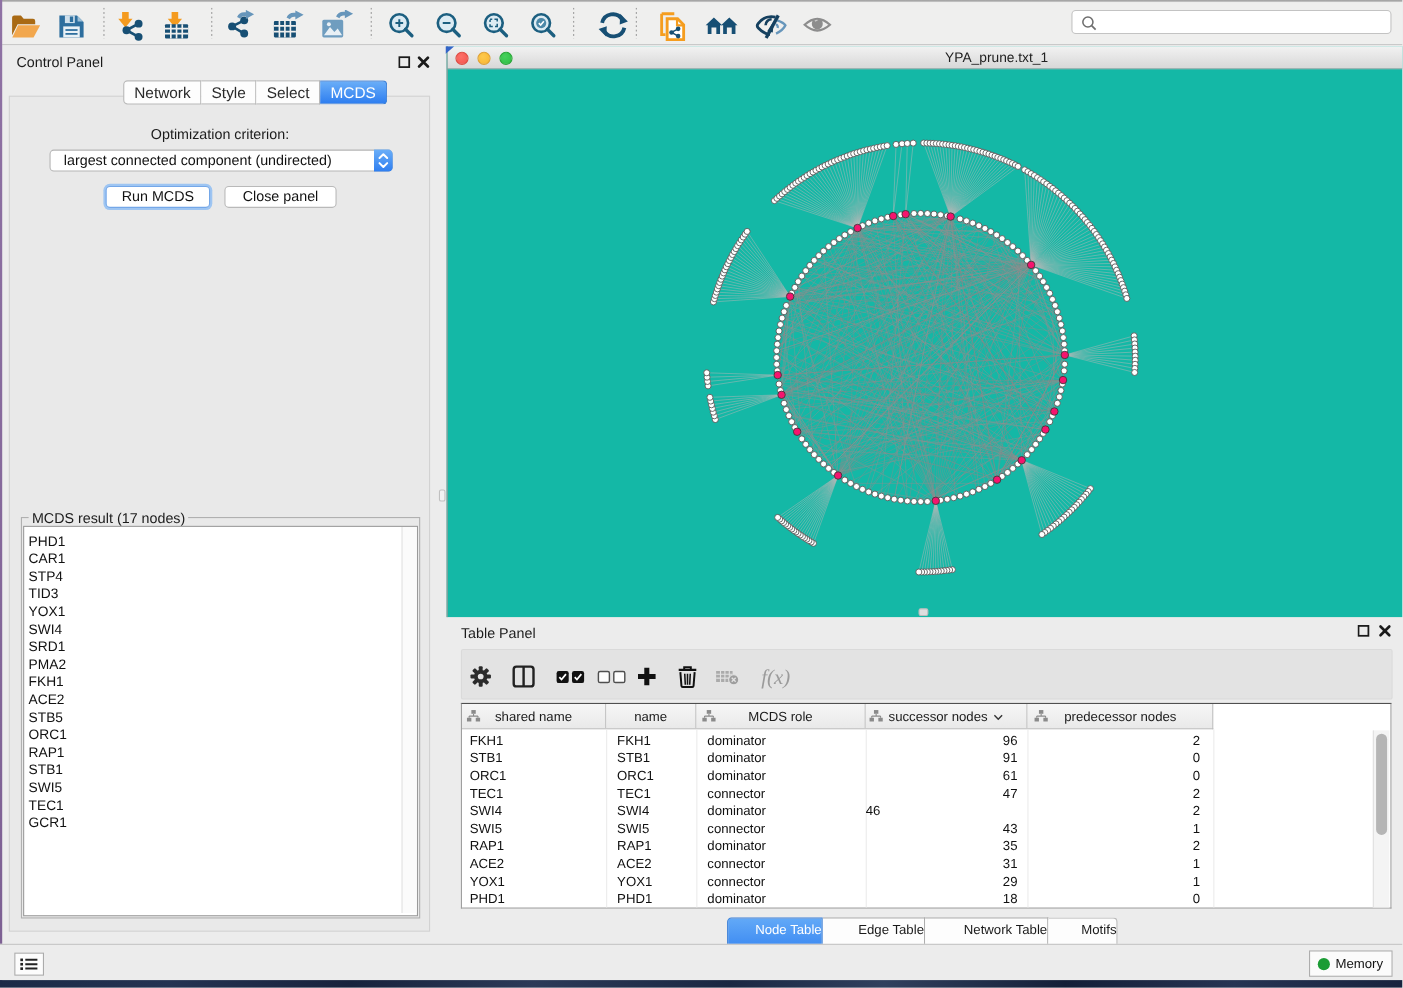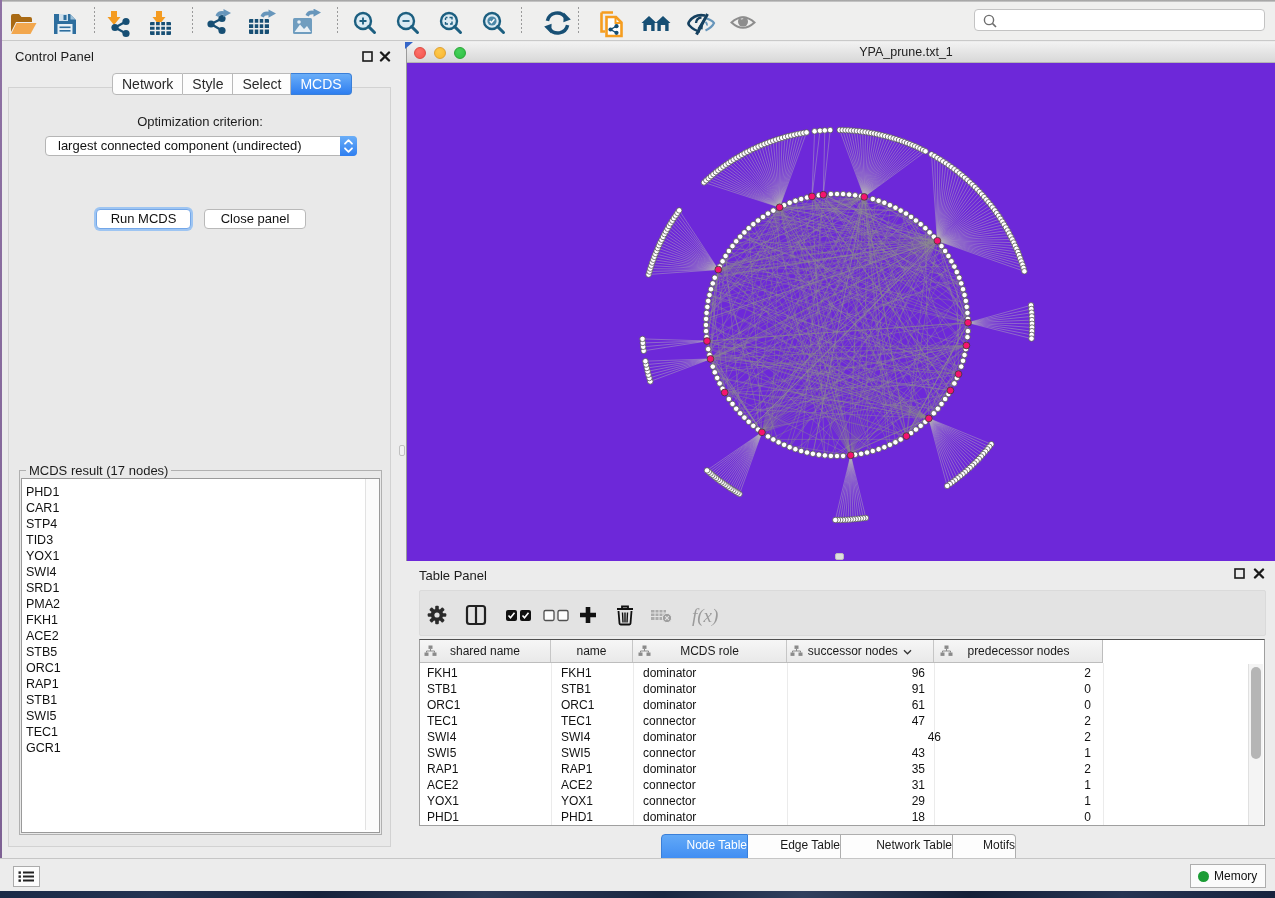--- a/index.html
+++ b/index.html
@@ -17,29 +17,29 @@
 #cp-title { position:absolute; left:15px; top:49px; font-size:13px; color:#1c1c1c; }
 #cp-box { position:absolute; left:8px; top:87px; width:383px; height:760px; background:#e9e9e9; border:1px solid #d2d2d2; }
 .tabbar { position:absolute; display:flex; height:22px; }
 .tab { height:22px; line-height:21px; font-size:14px; color:#2a2a2a; background:#fdfdfd; border:1px solid #b9b9b9; border-left:none; padding:0 9px; text-align:center; }
 .tab.first { border-left:1px solid #b9b9b9; border-radius:4px 0 0 4px;margin-left:32px; }
 .tab.last { border-radius:0 4px 4px 0; }
 .tab.sel { background:linear-gradient(#6aaef8,#2e7ef0); color:#fff; border-color:#3a7fd8; }
 #opt-label { position:absolute; left:0px; top:114px; width:400px; text-align:center; font-size:13px; color:#1c1c1c; }
 #dropdown { position:absolute; left:45px; top:136px; width:312px; height:20px; background:#fff; border:1px solid #b5b5b5; border-radius:4px; font-size:13px; color:#111; line-height:18px; padding-left:12px; }
 #dd-btn { position:absolute; right:-1px; top:-1px; width:17px; height:20px; border-radius:0 4px 4px 0; background:linear-gradient(#6aaef8,#2e7ef0); }
-.btn { position:absolute; height:20px; background:#fff; border:1px solid #b9b9b9; border-radius:4px; font-size:13px; color:#111; text-align:center; line-height:18px;margin-top:40px; }
+.btn { position:absolute; height:20px; background:#fff; border:1px solid #b9b9b9; border-radius:4px; font-size:13px; color:#111; text-align:center; line-height:18px; }
 #run-btn { left:96px; top:169px; width:95px; box-shadow:0 0 0 2px #9ec5f2; border-color:#74a7e8; }
 #close-btn { left:204px; top:169px; width:102px; }
 #fieldset { position:absolute; left:19px; top:470px; width:363px; height:365px; border:1px solid #b0b0b0; }
 #legend { position:absolute; left:26px; top:463px; background:#e9e9e9; padding:0 3px; font-size:13px; color:#1c1c1c; }
 #mlist { position:absolute; left:21px; top:478px; width:359px; height:355px; background:#fff; border:1px solid #9a9a9a; font-size:12.5px; color:#111; line-height:16px; padding:5px 0 0 4px; overflow:hidden; }
 #mlist-sb { position:absolute; right:0px; top:0px; width:14px; height:351px; background:#fbfbfb; border-left:1px solid #e2e2e2; }
 
-#net-win { position:absolute; left:406px; top:42px; width:869px; height:519px; background:#6d28d9; border-left:1px solid #9a9a9a; }
+#net-win { position:absolute; left:406px; top:42px; width:869px; height:519px; background:#14b8a6; border-left:1px solid #9a9a9a; }
 #net-title { position:absolute; left:0; top:0; width:100%; height:21px; background:linear-gradient(#f2f2f2,#d8d8d8); border-bottom:1px solid #b4b4b4; }
 #net-title .t { position:absolute; left:0; top:3px; width:998px; text-align:center; font-size:12.5px; color:#222; }
 .light { position:absolute; top:47px; width:12px; height:12px; border-radius:50%; }
 #grip1 { position:absolute; left:399px; top:445px; width:6px; height:11px; background:#f2f2f2; border:1px solid #c0c0c0; border-radius:2px; }
 #grip2 { position:absolute; left:835px; top:553px; width:9px; height:7px; background:#dedede; border:1px solid #bdbdbd; border-radius:2px; }
 
 #tp-title { position:absolute; left:419px; top:568px; font-size:13px; color:#1c1c1c; }
 #tp-toolbar { position:absolute; left:419px; top:590px; width:847px; height:46px; background:#e3e3e3; border:1px solid #dadada; border-radius:2px; }
 #tbl { position:absolute; left:419px; top:639px; width:846px; height:187px; background:#fff; border:1px solid #9f9f9f; border-top:1px solid #4f4f4f; }
 #thead { position:absolute; left:0px; top:0px; width:683px; height:23px; background:linear-gradient(#f6f6f6,#e9e9e9); border-bottom:1px solid #bdbdbd; border-right:1px solid #bdbdbd; box-sizing:border-box; }
@@ -1253,21 +1253,21 @@
 <div class="cell" style="left:7px">TEC1</div>
 <div class="cell" style="left:141px">TEC1</div>
 <div class="cell" style="left:223px">connector</div>
 <div class="cell" style="left:367px;width:138px;text-align:right">47</div>
 <div class="cell" style="left:514px;width:157px;text-align:right">2</div>
 </div>
 <div class="trow" style="left:0;top:89px;width:683px">
 <div class="cell" style="left:7px">SWI4</div>
 <div class="cell" style="left:141px">SWI4</div>
 <div class="cell" style="left:223px">dominator</div>
-<div class="cell" style="left:383px;width:138px;text-align:right">46</div>
+<div class="cell" style="left:367px;width:138px;">46</div>
 <div class="cell" style="left:514px;width:157px;text-align:right">2</div>
 </div>
 <div class="trow" style="left:0;top:105px;width:683px">
 <div class="cell" style="left:7px">SWI5</div>
 <div class="cell" style="left:141px">SWI5</div>
 <div class="cell" style="left:223px">connector</div>
 <div class="cell" style="left:367px;width:138px;text-align:right">43</div>
 <div class="cell" style="left:514px;width:157px;text-align:right">1</div>
 </div>
 <div class="trow" style="left:0;top:121px;width:683px">

